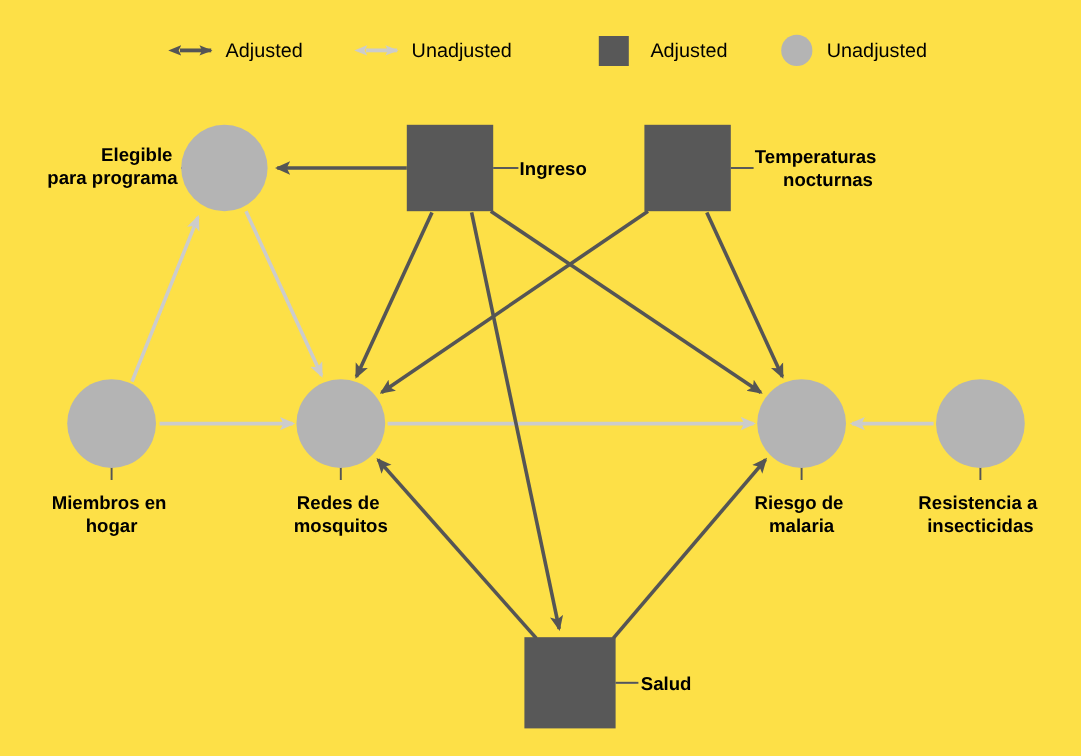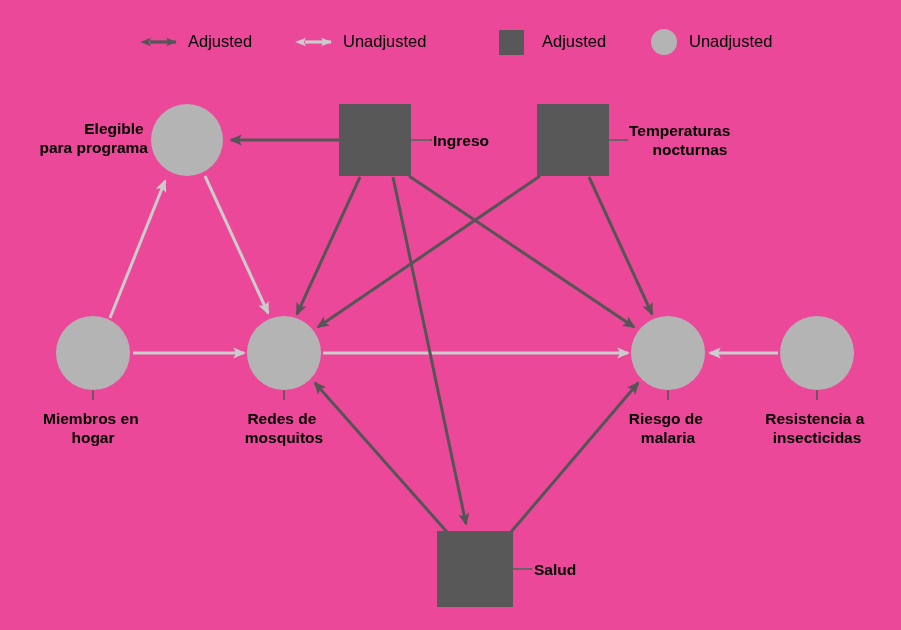--- a/index.html
+++ b/index.html
@@ -7,21 +7,21 @@
     padding: 0;
     background: #ffffff;
   }
   body {
     font-family: "Liberation Sans", sans-serif;
   }
   #canvas {
     position: relative;
     width: 901px;
     height: 630px;
-    background: #ec4899;
+    background: #fde047;
     overflow: hidden;
   }
   #dag-svg {
     position: absolute;
     left: 0;
     top: 0;
     width: 901px;
     height: 630px;
   }
   .legend-label {

